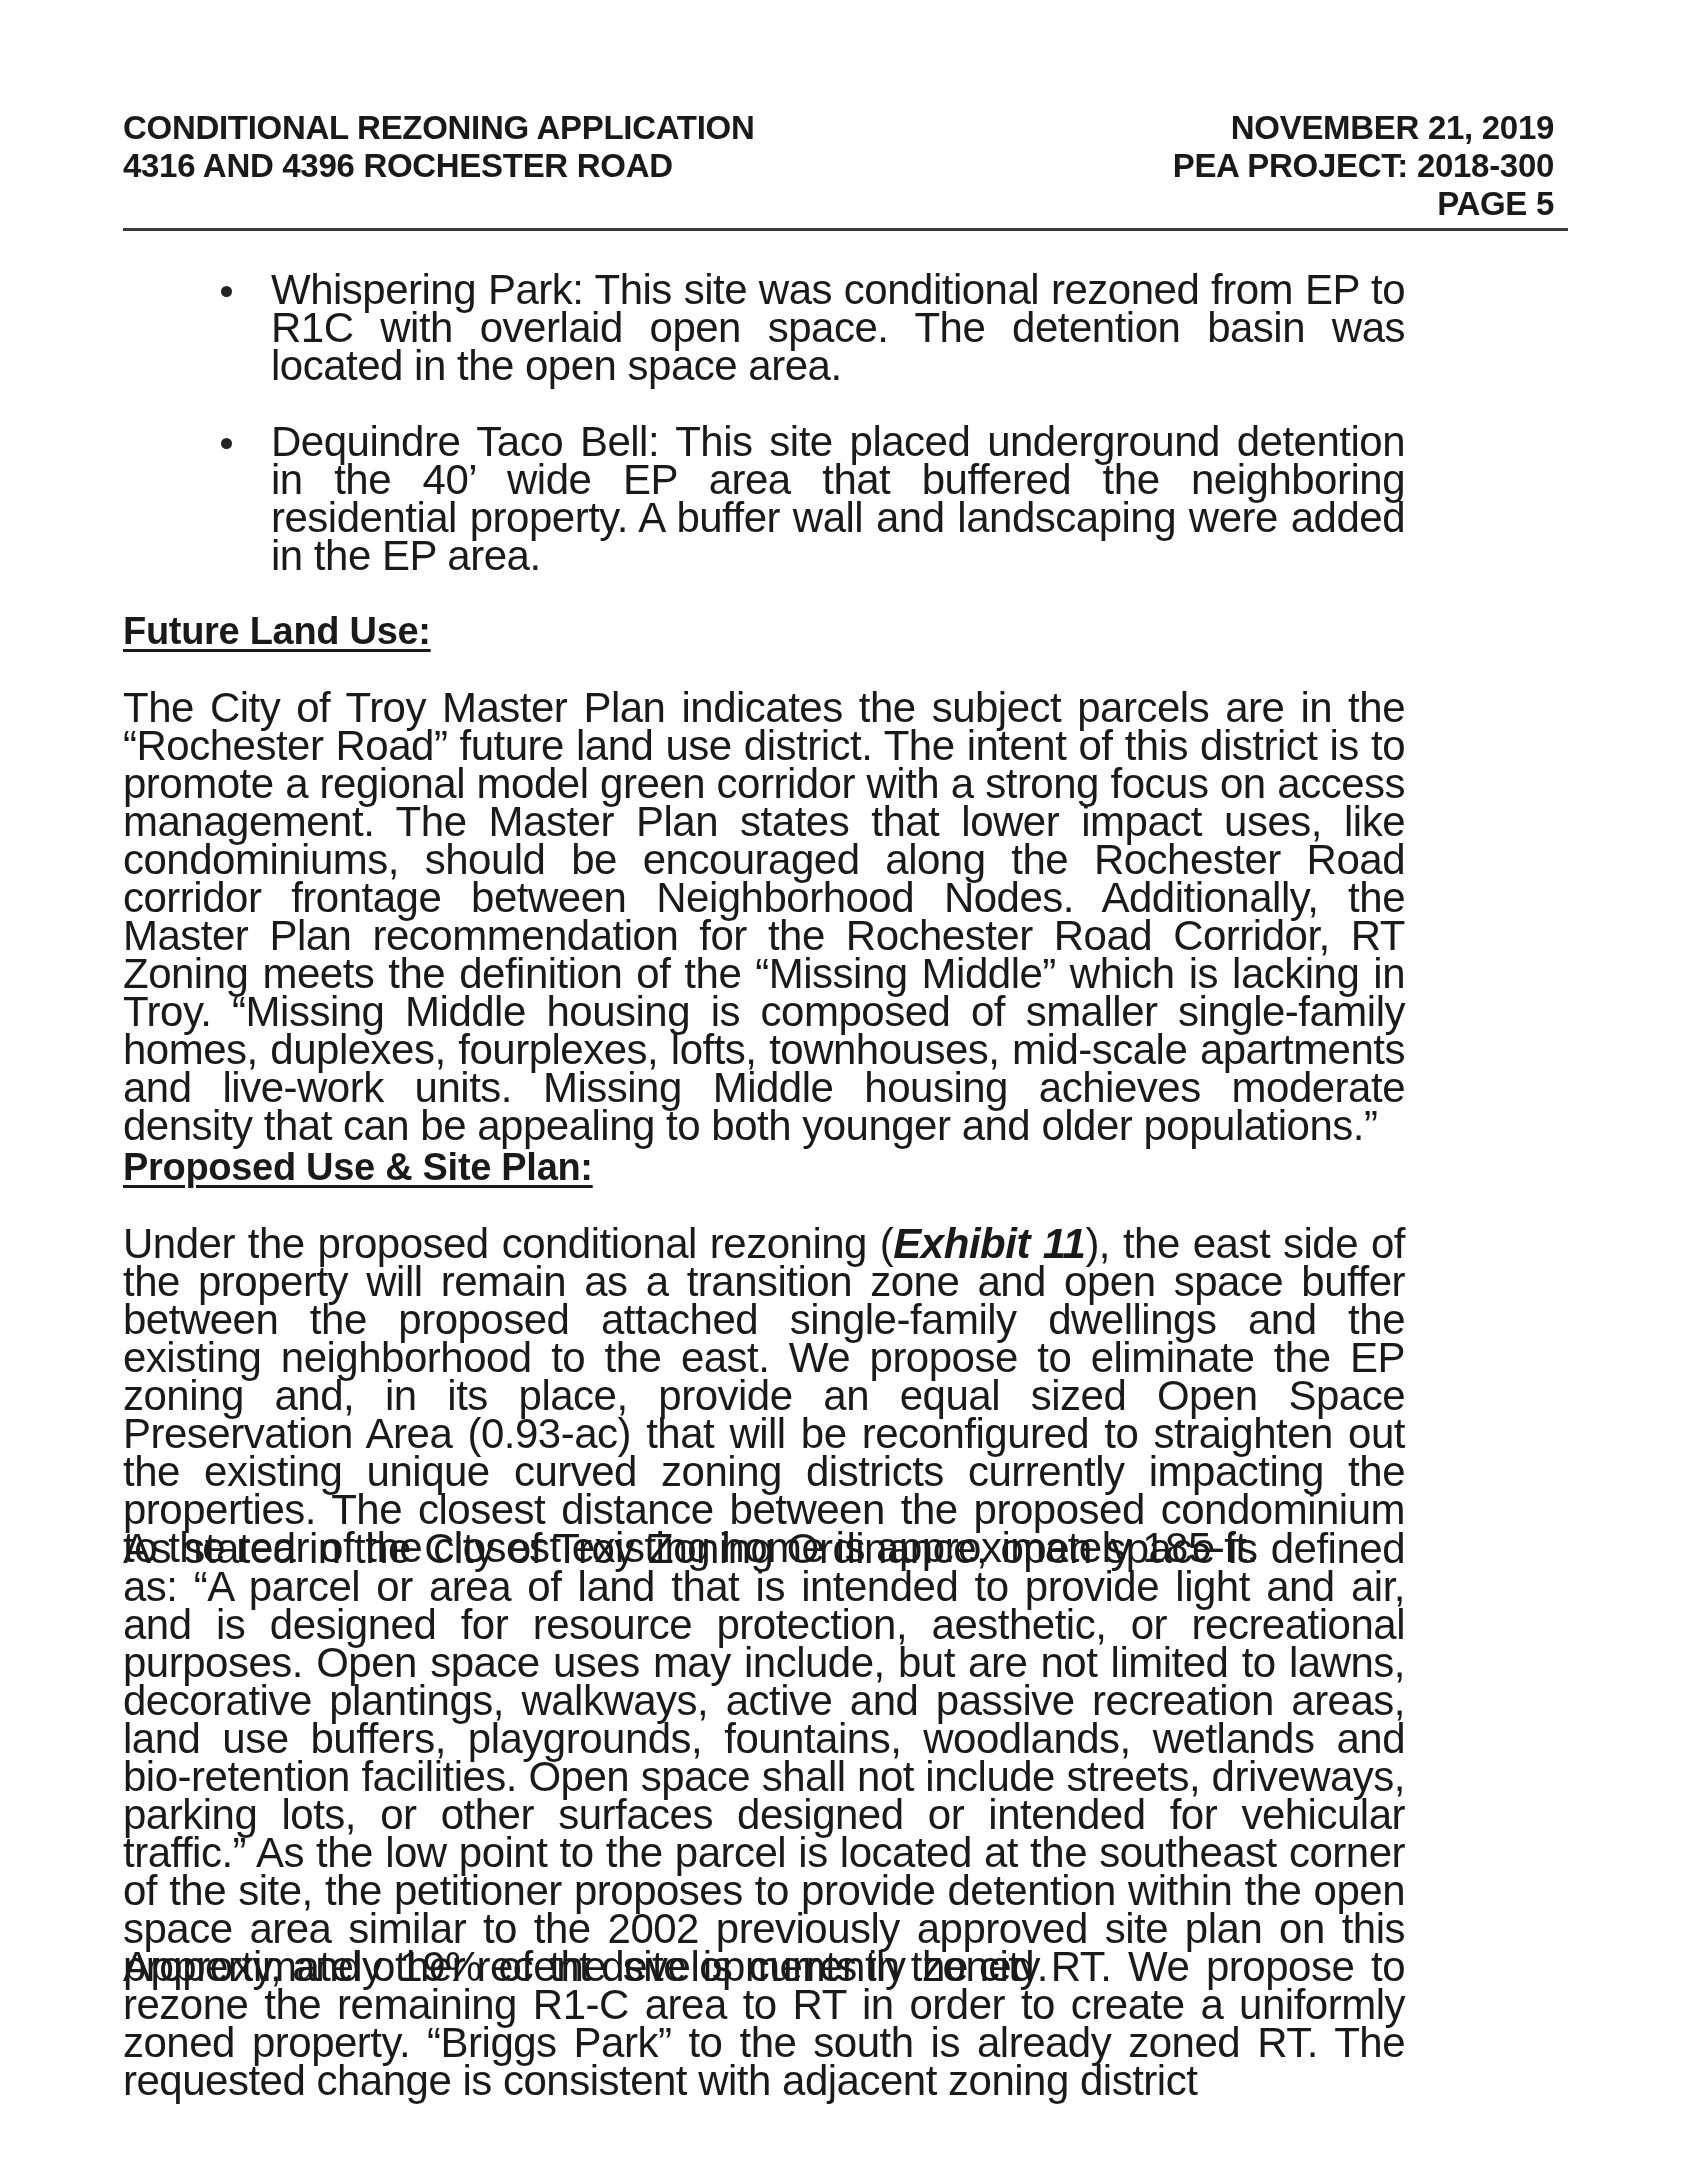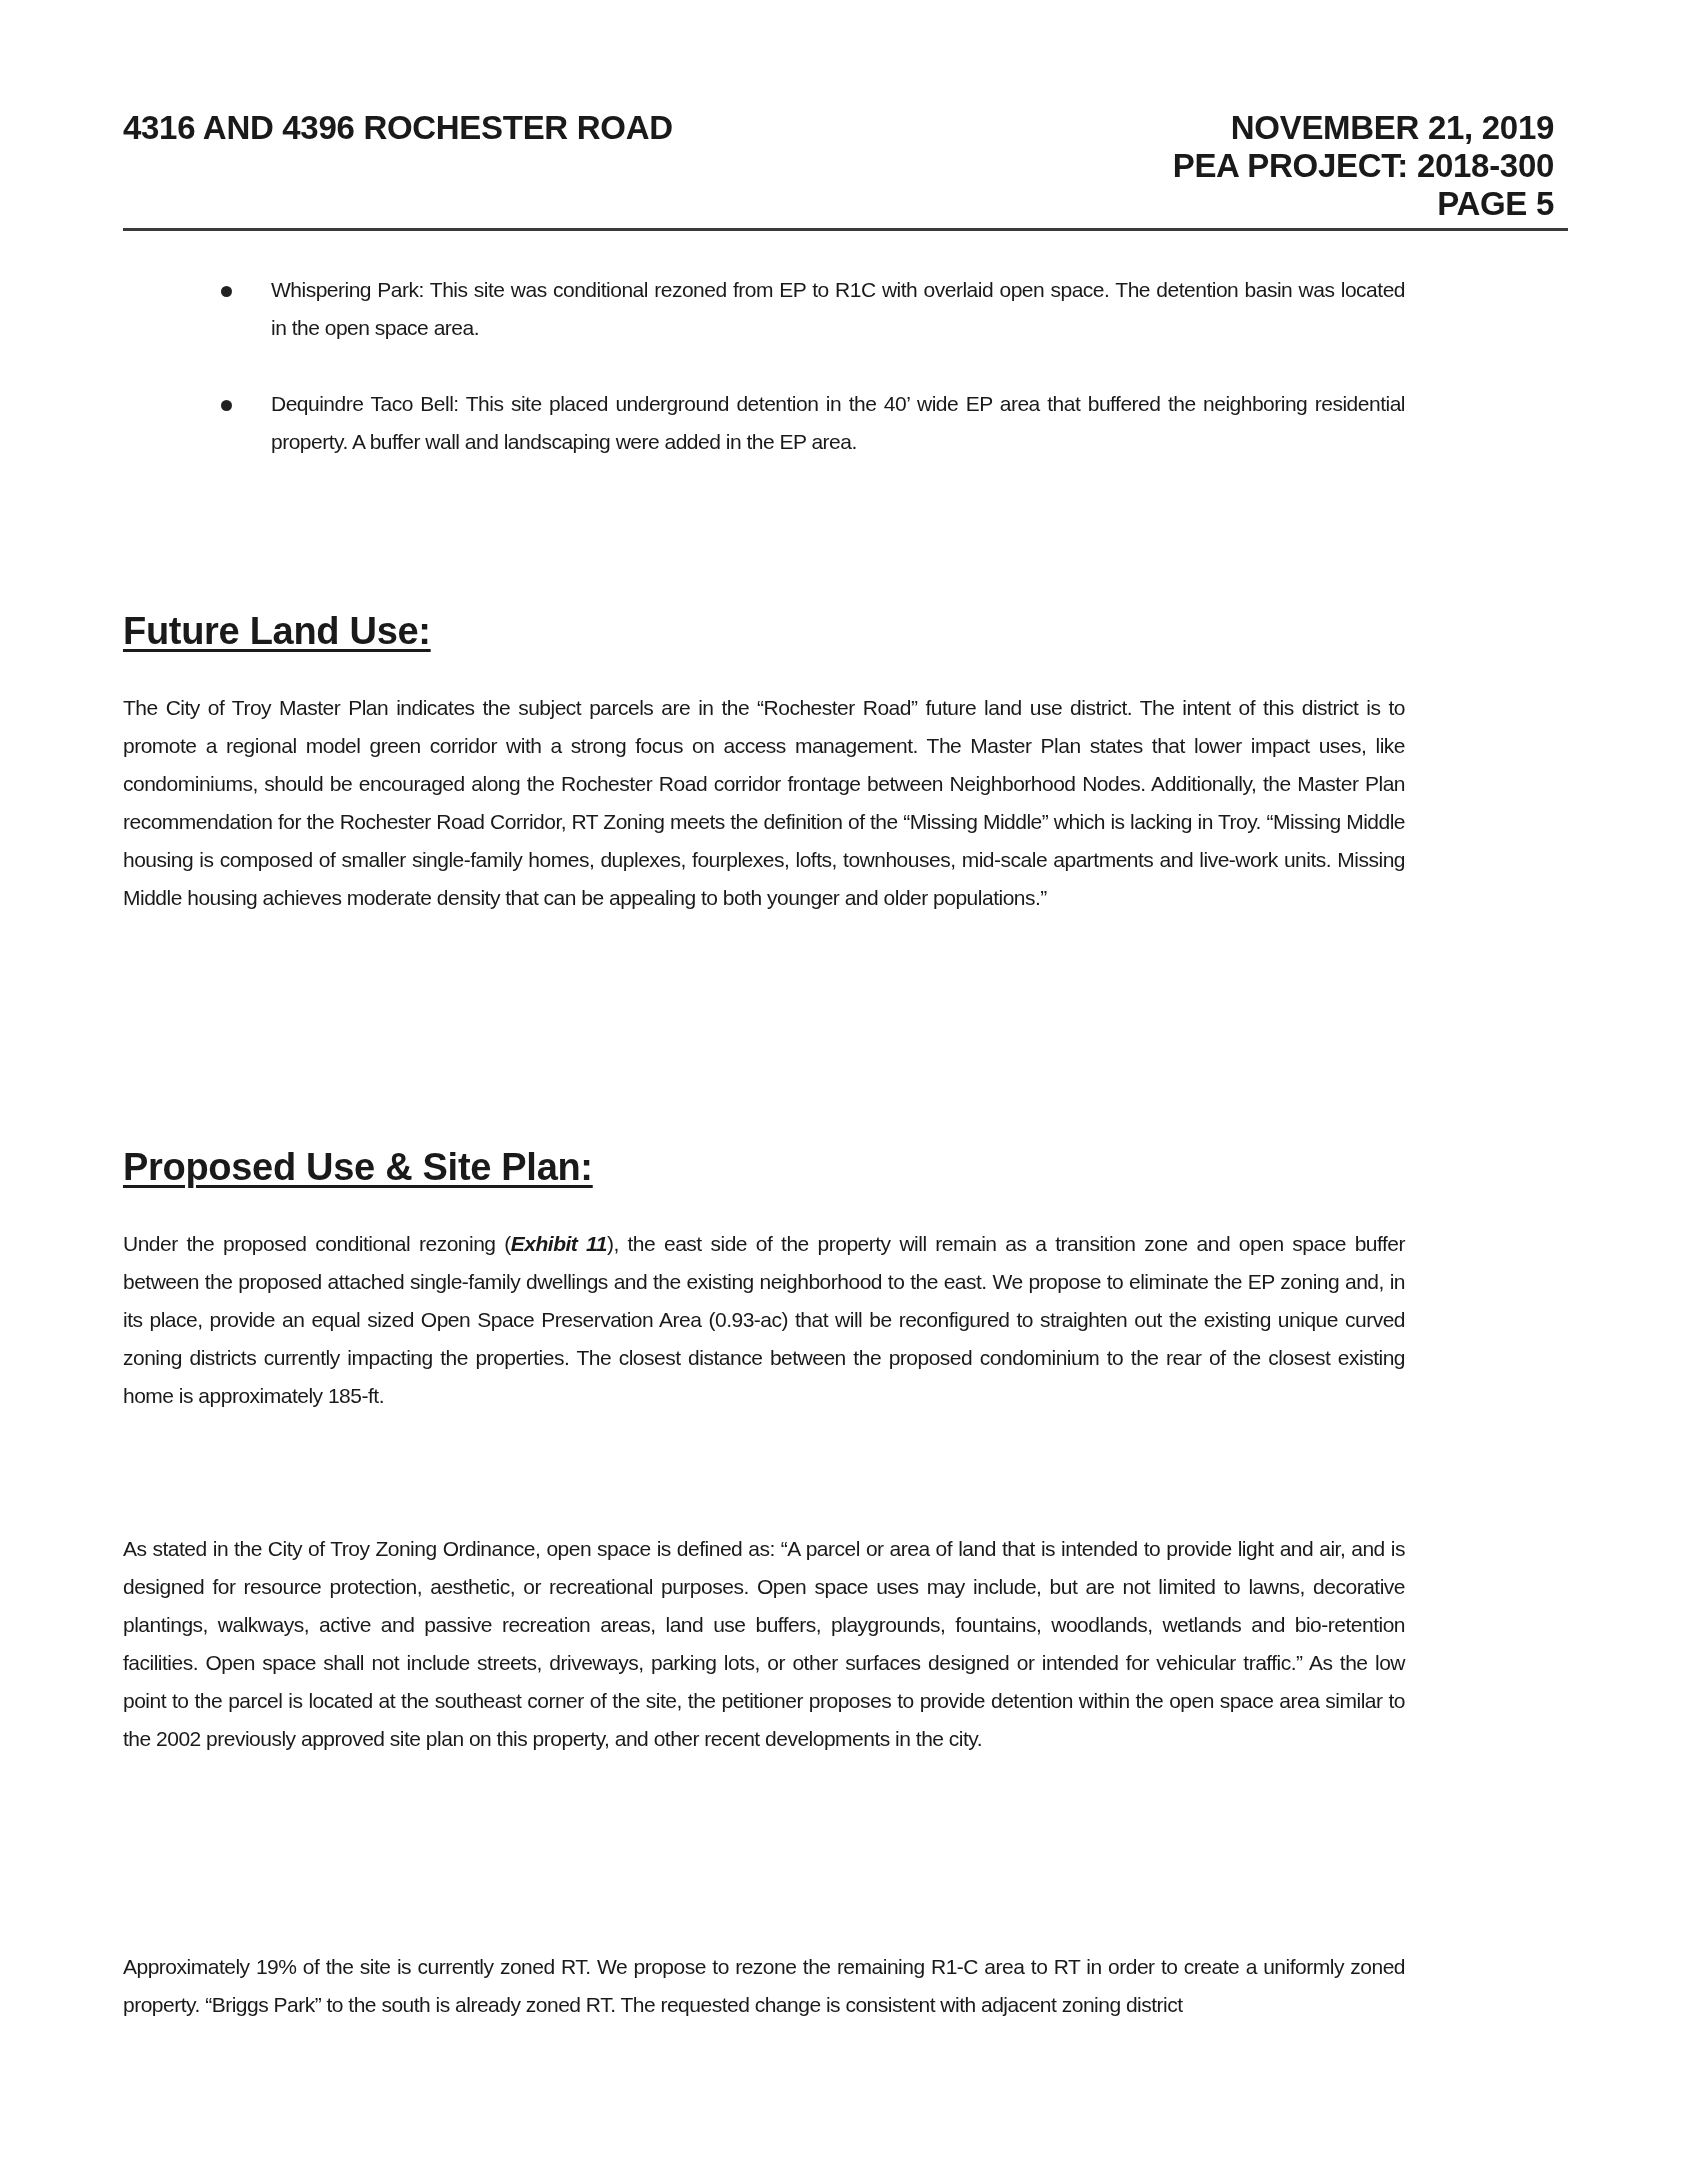--- a/index.html
+++ b/index.html
@@ -1,33 +1,34 @@
 <!DOCTYPE html>
 <html><head>
 <meta charset="utf-8">
 <style>
   html, body { margin: 0; padding: 0; background: #ffffff; }
   body { width: 1683px; height: 2178px; position: relative; overflow: hidden; color: #1a1a1a; font-family: "Liberation Sans", sans-serif; }
   .header { position: absolute; left: 123px; top: 109px; width: 1445px; height: 119px; border-bottom: 3px solid #3a3a3a; }
   .hdr-left { position: absolute; left: 0; top: 0; }
   .hdr-right { position: absolute; right: 14px; top: 0; text-align: right; margin-left: 28px; }
   .hdr-line { font-weight: bold; font-size: 33px; line-height: 38px; letter-spacing: -0.3px; white-space: nowrap; }
-  .body-text { font-size: 21px; line-height: 38px; text-align: justify; letter-spacing: -0.5px; }
+  .body-text { font-size: 42px; line-height: 38px; text-align: justify; letter-spacing: -0.5px; }
   .bullets { position: absolute; left: 271px; top: 271px; width: 1134px; margin: 0; padding: 0; list-style: none; }
   .bullets li { position: relative; margin-bottom: 38px; }
   .bullets li .dot { position: absolute; left: -50px; top: 15px; width: 11px; height: 11px; border-radius: 50%; background: #222; }
   .section-heading { position: absolute; left: 123px; font-weight: bold; font-size: 38px; text-decoration: underline; text-decoration-thickness: 3px; text-underline-offset: 5px; letter-spacing: -0.3px; }
   .para { position: absolute; left: 123px; width: 1282px; margin: 0; }
   .bold-italic { font-weight: bold; font-style: italic; margin-top: 48px; }
 </style>
 </head>
 <body>
 
 <div class="header">
   <div class="hdr-left">
+    <div class="hdr-line">CONDITIONAL REZONING APPLICATION</div>
     <div class="hdr-line">4316 AND 4396 ROCHESTER ROAD</div>
   </div>
   <div class="hdr-right">
     <div class="hdr-line">NOVEMBER 21, 2019</div>
     <div class="hdr-line">PEA PROJECT: 2018-300</div>
     <div class="hdr-line">PAGE  5</div>
   </div>
 </div>
 
 <ul class="bullets body-text">

